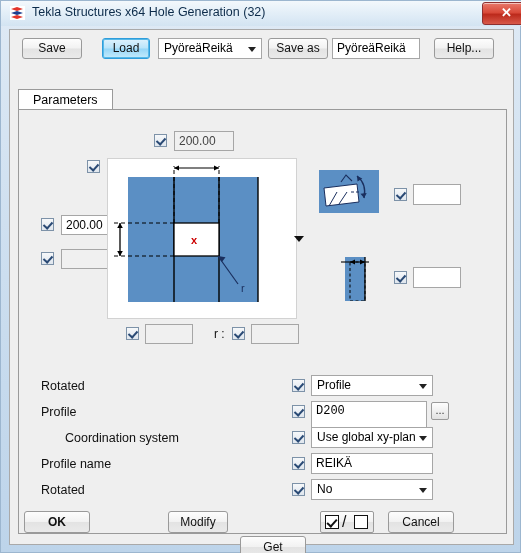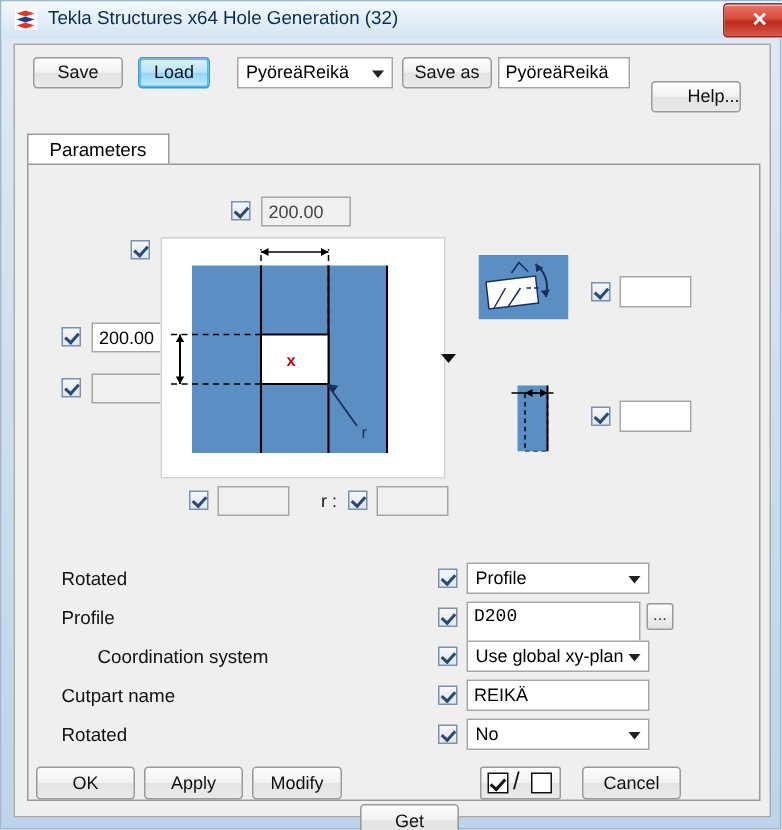--- a/index.html
+++ b/index.html
@@ -253,28 +253,28 @@
       <path d="M1 11 L7 9 L13 11 L7 13 Z" fill="#e2342a"></path>
     </svg>
     <div id="title-text">Tekla Structures x64  Hole Generation (32)</div>
     <div id="close-button">✕</div>
   </div>
 
   <div id="client">
 
     <div id="toolbar">
       <div class="btn" style="left:12px; top:8px; width:60px; height:21px; line-height:19px;">Save</div>
-      <div class="btn hl" style="left:82px; top:8px; width:48px; height:21px; line-height:19px;">Load</div>
+      <div class="btn hl" style="left:92px; top:8px; width:48px; height:21px; line-height:19px;">Load</div>
       <div class="combo" style="left:148px; top:8px; width:104px; height:21px; line-height:19px;">
         <span>PyöreäReikä</span>
         <span class="arrow"></span>
       </div>
       <div class="btn" style="left:258px; top:8px; width:60px; height:21px; line-height:19px;">Save as</div>
       <div class="txtfield" style="left:322px; top:8px; width:88px; height:21px; line-height:19px;">PyöreäReikä</div>
-      <div class="btn" style="left:424px; top:24px; width:60px; height:21px; line-height:19px;text-align:right;">Help...</div>
+      <div class="btn" style="left:424px; top:8px; width:60px; height:21px; line-height:19px;">Help...</div>
     </div>
 
     <div id="tabstrip">
       <div id="tab-parameters">Parameters</div>
     </div>
 
     <div id="tab-page">
 
       <div class="cb" style="left:135px; top:24px;"></div>
       <div class="txtfield ro" style="left:155px; top:21px; width:60px; height:20px; line-height:18px;">200.00</div>
@@ -370,36 +370,35 @@
       <div class="txtfield" style="left:292px; top:291px; width:116px; height:31px; line-height:19px;font-family:Liberation Mono, monospace;">D200</div>
       <div class="browse-btn" style="left:412px; top:292px; width:18px; height:18px;">...</div>
 
       <div class="prop-label" style="left:22px; top:321px;margin-left:24px;">Coordination system</div>
       <div class="cb" style="left:273px; top:321px;"></div>
       <div class="combo" style="left:292px; top:317px; width:122px; height:21px; line-height:19px;">
         <span>Use global xy-plan</span>
         <span class="arrow"></span>
       </div>
 
-      <div class="prop-label" style="left:22px; top:347px;">Cutpart name</div>
+      <div class="prop-label" style="left:22px; top:347px;">Profile name</div>
       <div class="cb" style="left:273px; top:347px;"></div>
       <div class="txtfield" style="left:292px; top:343px; width:122px; height:21px; line-height:19px;">REIKÄ</div>
 
       <div class="prop-label" style="left:22px; top:373px;">Rotated</div>
       <div class="cb" style="left:273px; top:373px;"></div>
       <div class="combo" style="left:292px; top:369px; width:122px; height:21px; line-height:19px;">
         <span>No</span>
         <span class="arrow"></span>
       </div>
 
     </div>
 
     <div id="bottombar">
-      <div class="btn" style="left:14px; top:11px; width:66px; height:22px; line-height:20px;">OK</div>
-      <div class="btn" style="left:86px; top:11px; width:66px; height:22px; line-height:20px;">Apply</div>
+      <div class="btn" style="left:14px; top:11px; width:66px; height:22px; line-height:20px;font-weight:bold;">OK</div>
       <div class="btn" style="left:158px; top:11px; width:60px; height:22px; line-height:20px;">Modify</div>
       <div class="btn" style="left:230px; top:11px; width:66px; height:22px; line-height:20px;margin-top:25px;">Get</div>
 
       <div id="toggle-button" style="left:310px; top:11px; width:54px; height:22px;">
         <div class="mini-box checked" style="left:4px; top:3px;"></div>
         <div id="toggle-slash" style="left:21px; top:1px;">/</div>
         <div class="mini-box" style="left:33px; top:3px;"></div>
       </div>
 
       <div class="btn" style="left:378px; top:11px; width:66px; height:22px; line-height:20px;">Cancel</div>

